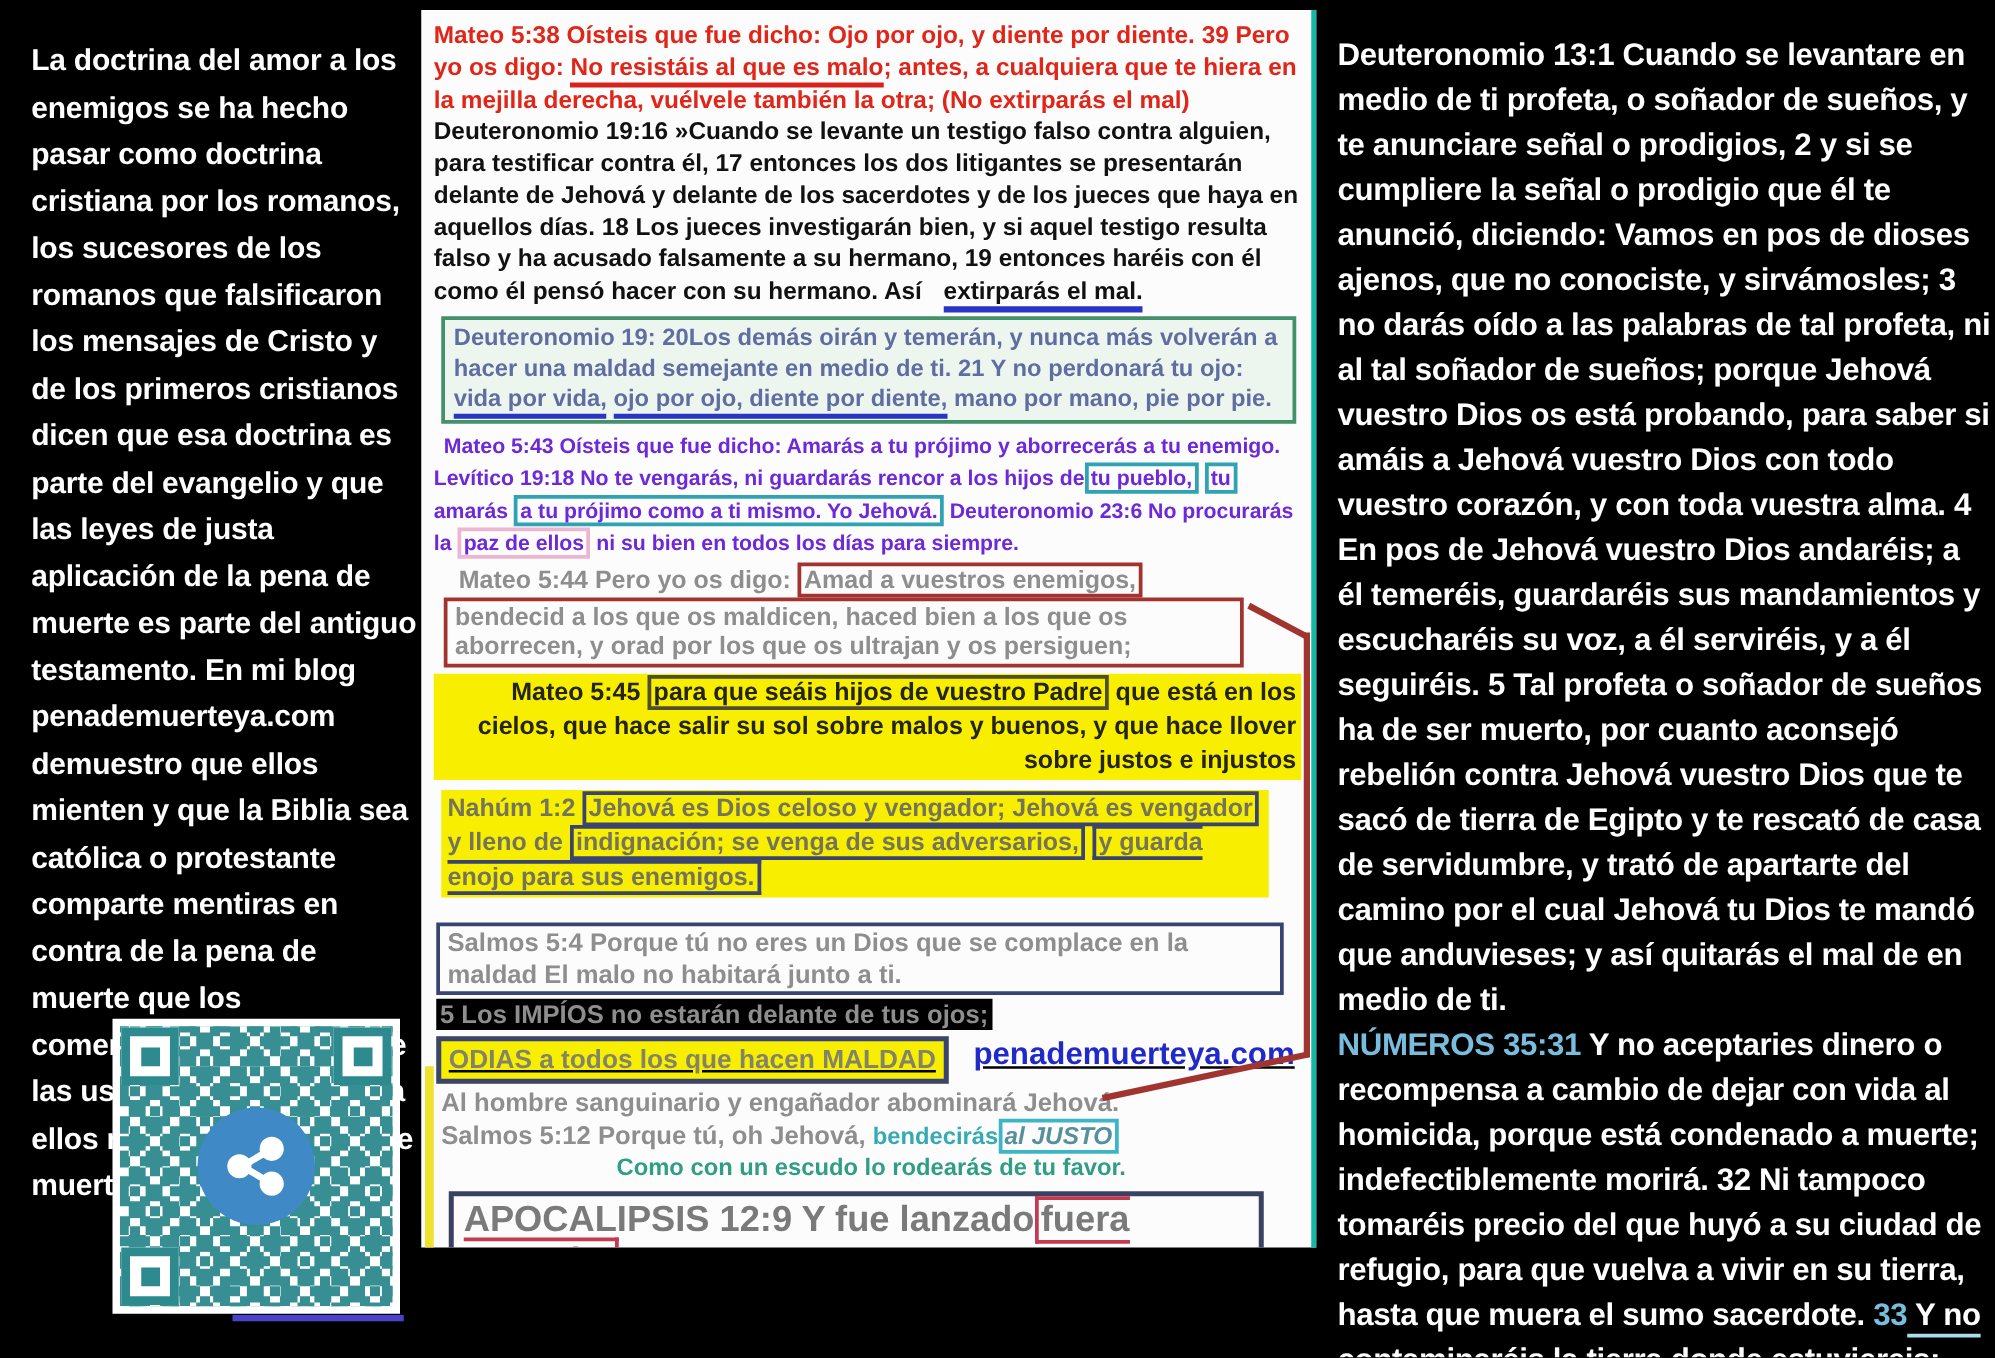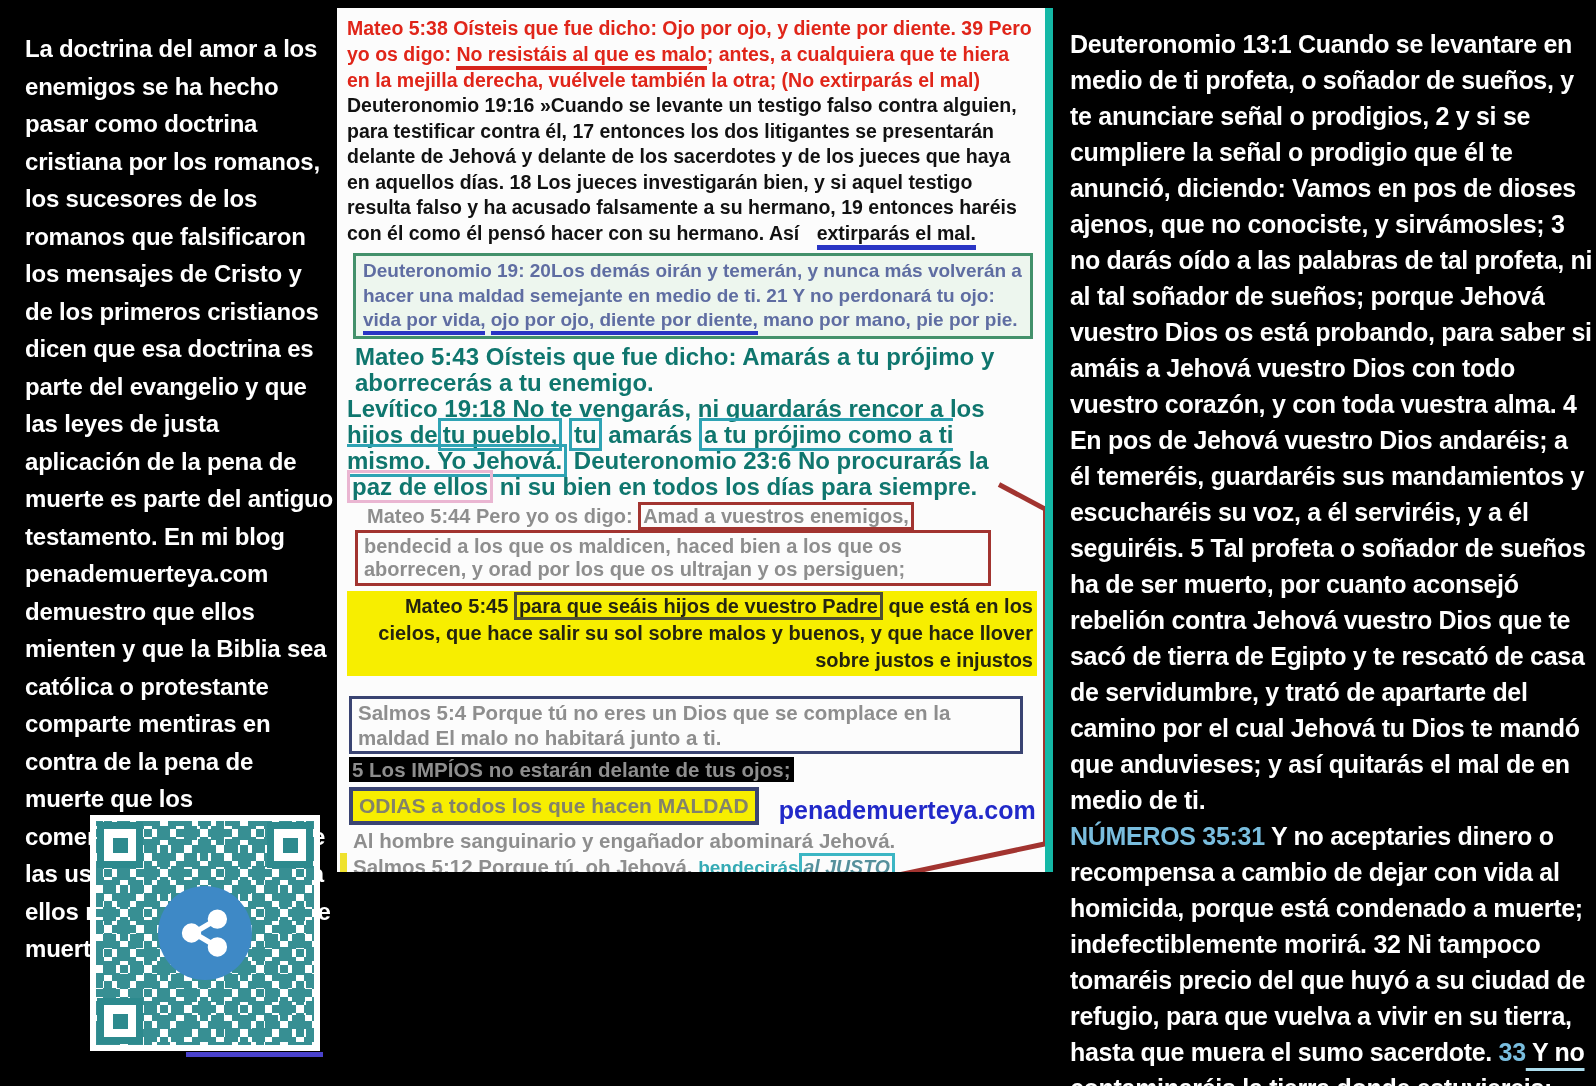--- a/index.html
+++ b/index.html
@@ -16,44 +16,44 @@
     repeating-conic-gradient(#2d8a8e 0 25%,transparent 0 50%),
     repeating-conic-gradient(transparent 0 25%,#2d8a8e 0 50%);
     background-size:16px 16px,27px 27px;background-position:0 0,7px 5px;}
   .finder{position:absolute;width:46px;height:46px;border:7px solid #2d8a8e;background:#fff;display:flex;align-items:center;justify-content:center;}
   .finder::after{content:"";width:15px;height:15px;background:#2d8a8e;}
   .f-tl{left:7px;top:7px}.f-tr{right:7px;top:7px}.f-bl{left:7px;bottom:7px}
   .qr-center{position:absolute;left:50%;top:50%;transform:translate(-50%,-50%);width:94px;height:94px;border-radius:50%;background:#3e89c6;display:flex;align-items:center;justify-content:center;}
   .qr-underline{position:absolute;left:96px;right:-3px;bottom:-6px;height:5px;background:#4a42cc;}
 
   
-  .panel{position:absolute;left:337px;top:8px;width:716px;height:864px;background:#fcfcfc;border-right:8px solid #14b8a6;padding:7px 8px 16px 10px;overflow:hidden;}
+  .panel{position:absolute;left:337px;top:8px;width:716px;height:990px;background:#fcfcfc;border-right:4px solid #14b8a6;padding:7px 8px 16px 10px;overflow:hidden;}
   .p-red{color:#e02519;font-size:19.5px;line-height:26px;}
   .u-red{border-bottom:4px solid #d6241c;padding-bottom:1px;}
   .p-black{color:#111;font-size:19.5px;line-height:25.5px;}
   .u-blue{border-bottom:5px solid #2a35c5;padding-bottom:1px;margin-left:12px;}
   .green-box{margin:7px 4px 5px 6px;border:3px solid #43916b;background:#edf6ee;color:#5f6da2;font-size:19px;line-height:24.5px;padding:3px 7px;}
   .u-blue2{border-bottom:4px solid #2a35c5;padding-bottom:1px;}
-  .p-navy{color:#0f766e;font-size:24px;line-height:26px;}
+  .p-navy{color:#6d28d9;font-size:17px;line-height:26px;}
   .m543{margin-left:8px;}
   .bx{border:3px solid;padding:0 2px;}
   .bx-teal{border-color:#2fa3b4;}
   .bx-pink{border-color:#eab6d2;}
   .p-gray{color:#8e8e8e;}
   .m544{margin:5px 0 2px 20px;font-size:20px;}
   .bx-dred{border-color:#a23430;}
   .bendecid{margin:2px 46px 5px 8px;border:3px solid #a23430;color:#8e8e8e;font-size:20px;line-height:23px;padding:2px 6px;}
   .y545{background:#f7ee00;color:#242410;font-size:20px;line-height:27px;padding:2px 4px;margin:2px 0 8px 0;text-align:right;}
   .bx-olive{border-color:#4e4e31;}
   .nahum{background:#f7ee00;color:#74745c;font-size:20px;line-height:27.5px;padding:2px 5px;margin:2px 26px 8px 6px;}
   .bx-navy{border-color:#3a4472;}
   .salmos54{margin:20px 14px 4px 2px;border:3px solid #3a4472;color:#8e8e8e;font-size:20.5px;line-height:25px;padding:1px 6px;}
   .impios{margin:4px 0 5px 2px;font-size:20.5px;}
   .hl-y{background:#000000;padding:1px 3px;}
-  .odias-row{display:flex;align-items:flex-end;gap:20px;margin:2px 0 4px 2px;}
+  .odias-row{display:flex;align-items:flex-start;gap:20px;margin:2px 0 4px 2px;text-decoration:underline;}
   .odias-box{border:4px solid #3a4472;background:#f7ee00;color:#83836a;font-size:21px;line-height:26px;padding:2px 6px;}
   .site{color:#2129c9;font-size:25px;}
   .sang{margin:4px 0 2px 6px;font-size:20.5px;}
   .s512{margin:2px 0 3px 6px;font-size:20.5px;}
   .teal-t{color:#35aab4;font-size:19px;}
   .bx-teal2{border-color:#3cb6c4;color:#56909c;font-size:19.5px;font-style:italic;}
   .escudo{margin:2px 0 7px 6px;color:#2f9e85;font-size:19px;text-align:center;}
   .apoc{margin:4px 30px 7px 12px;border:4px solid #3a4161;color:#7a7a7a;font-size:29px;line-height:33px;padding:3px 8px;}
   .bx-sat{border-color:#c43a50;}
   .ybar{position:absolute;left:3px;top:845px;width:7px;height:178px;background:#efe22e;}
@@ -105,20 +105,21 @@
     <p class="p-navy m543">Mateo 5:43 Oísteis que fue dicho: Amarás a tu prójimo  y aborrecerás a tu enemigo.</p>
 
     <p class="p-navy"><span>Levítico 19:18 No te vengarás, ni guardarás rencor a los hijos de</span><span class="bx bx-teal">tu pueblo,</span> <span class="bx bx-teal">tu</span><span> amarás </span><span class="bx bx-teal">a tu prójimo como a ti mismo. Yo Jehová.</span><span> Deuteronomio 23:6 No procurarás la </span><span class="bx bx-pink">paz de ellos</span><span> ni su bien en todos los días para siempre.</span></p>
 
     <p class="p-gray m544"><span>Mateo 5:44 Pero yo os digo: </span><span class="bx bx-dred">Amad a vuestros enemigos,</span></p>
 
     <div class="bendecid">bendecid a los que os maldicen, haced bien a los que os aborrecen, y orad por los que os ultrajan y os persiguen;</div>
 
     <div class="y545"><span>Mateo 5:45</span> <span class="bx bx-olive">para que seáis hijos de vuestro Padre</span><span> que está en los cielos, que hace salir su sol sobre malos y buenos, y que hace llover sobre justos e injustos</span></div>
 
+    <div class="nahum"><span>Nahúm 1:2</span> <span class="bx bx-navy">Jehová es Dios celoso y vengador; Jehová es vengador</span><span> y lleno de </span><span class="bx bx-navy">indignación; se venga de sus adversarios,</span><span> </span><span class="bx bx-navy">y guarda enojo para sus enemigos.</span></div>
 
     <div class="salmos54">Salmos 5:4 Porque tú no eres un Dios que se complace en la maldad El malo no habitará junto a ti.</div>
 
     <p class="p-gray impios"><span class="hl-y">5 Los IMPÍOS no estarán delante de tus ojos;</span></p>
 
     <div class="odias-row">
       <div class="odias-box"><span>ODIAS a todos los que hacen MALDAD</span><br></div>
       <div class="site">penademuerteya.com</div>
     </div>
 

